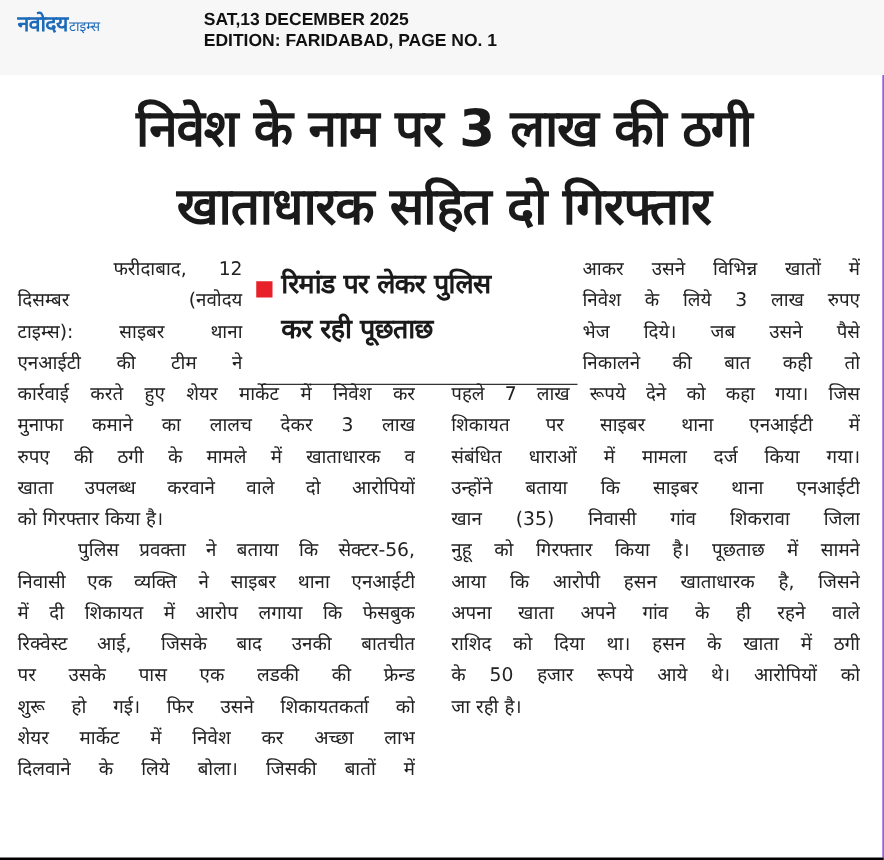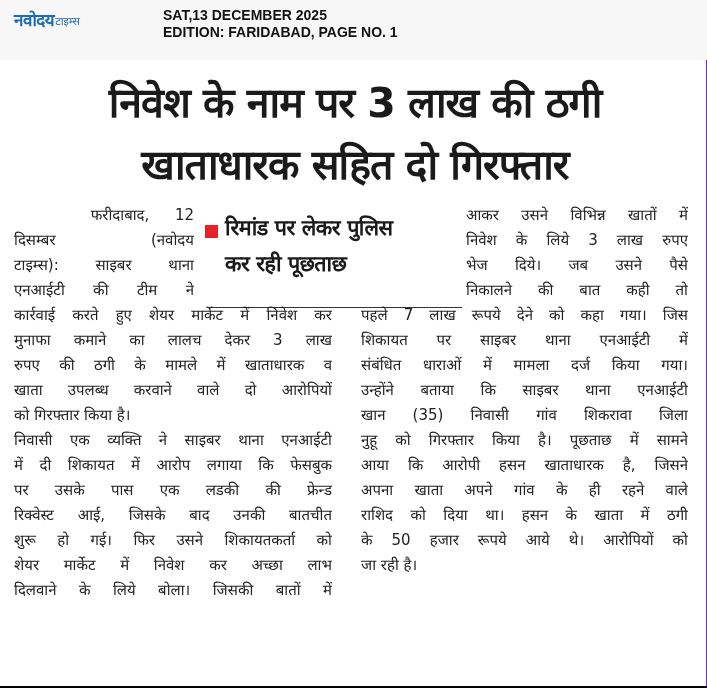--- a/index.html
+++ b/index.html
@@ -105,24 +105,25 @@
     <span class="line">टाइम्स): साइबर थाना</span>
     <span class="line">एनआईटी की टीम ने</span>
   </div>
 
   <div class="col" style="left:14px; top:243px; width:318px;">
     <span class="line">कार्रवाई करते हुए शेयर मार्केट में निवेश कर</span>
     <span class="line">मुनाफा कमाने का लालच देकर 3 लाख</span>
     <span class="line">रुपए की ठगी के मामले में खाताधारक व</span>
     <span class="line">खाता उपलब्ध करवाने वाले दो आरोपियों</span>
     <span class="line last">को गिरफ्तार किया है।</span>
+    <span class="line" style="white-space:pre;">   पुलिस प्रवक्ता ने बताया कि सेक्टर-56,</span>
     <span class="line">निवासी एक व्यक्ति ने साइबर थाना एनआईटी</span>
     <span class="line">में दी शिकायत में आरोप लगाया कि फेसबुक</span>
+    <span class="line">रिक्वेस्ट आई, जिसके बाद उनकी बातचीत</span>
     <span class="line">पर उसके पास एक लडकी की फ्रेन्ड</span>
-    <span class="line">रिक्वेस्ट आई, जिसके बाद उनकी बातचीत</span>
     <span class="line">शुरू हो गई। फिर उसने शिकायतकर्ता को</span>
     <span class="line">शेयर मार्केट में निवेश कर अच्छा लाभ</span>
     <span class="line">दिलवाने के लिये बोला। जिसकी बातों में</span>
   </div>
 
   <div class="col" style="left:466px; top:143px; width:222px;">
     <span class="line">आकर उसने विभिन्न खातों में</span>
     <span class="line">निवेश के लिये 3 लाख रुपए</span>
     <span class="line">भेज दिये। जब उसने पैसे</span>
     <span class="line">निकालने की बात कही तो</span>

